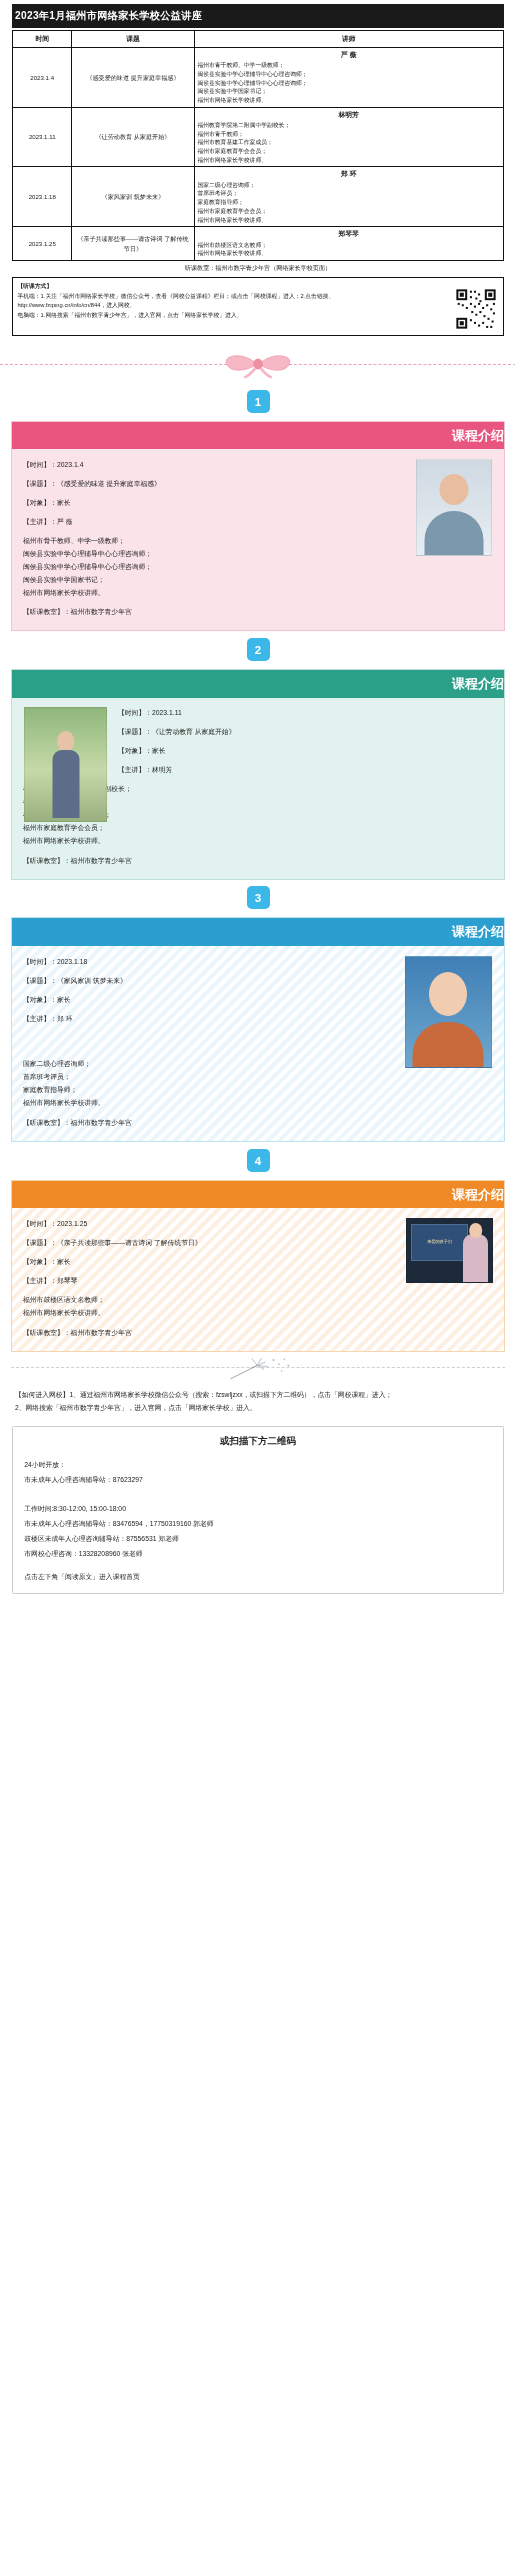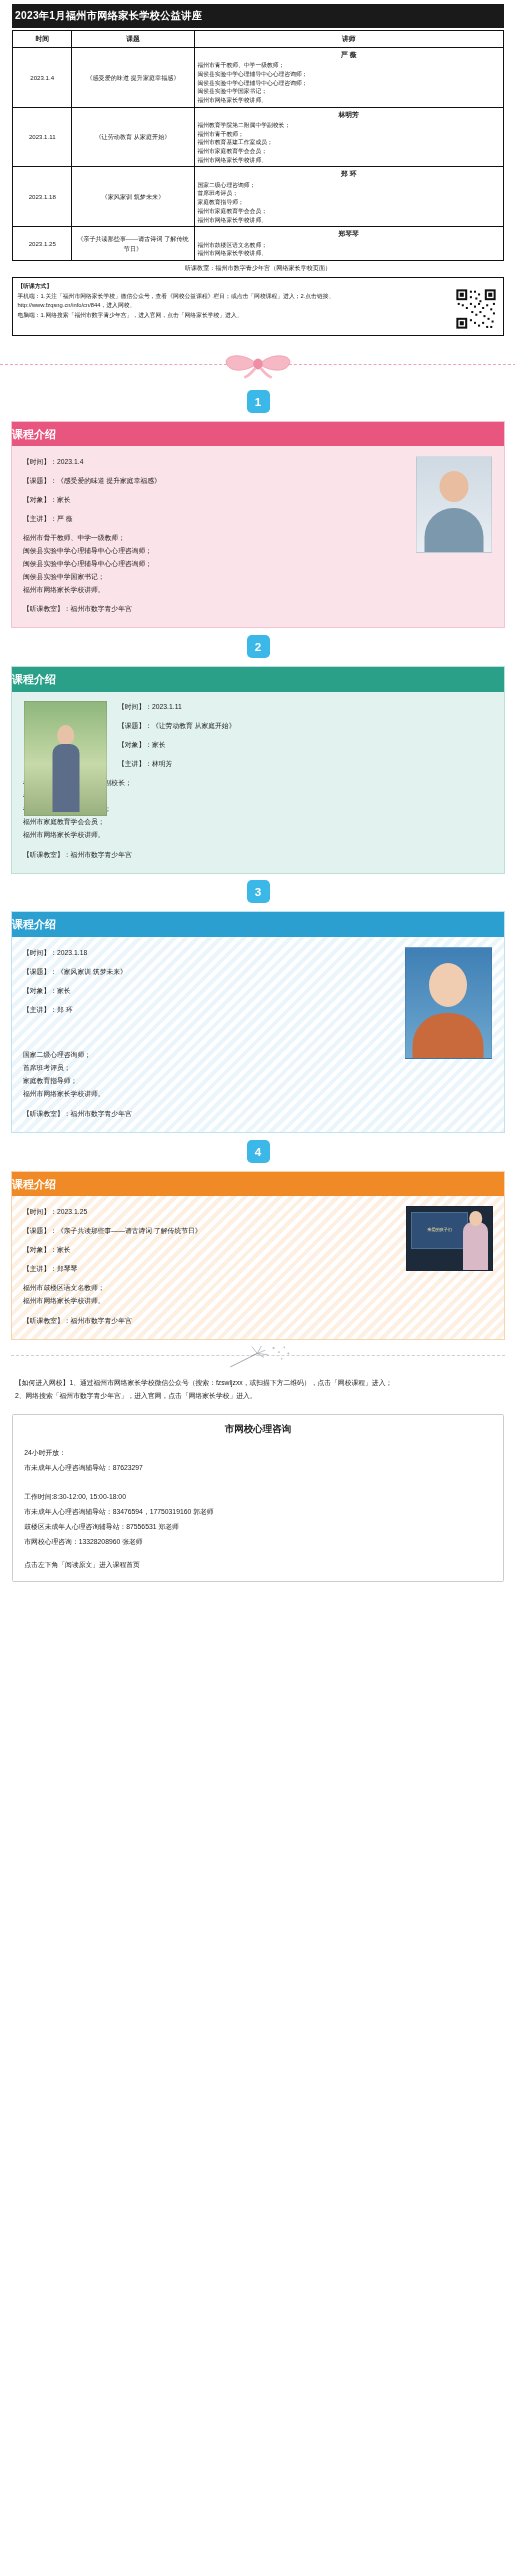--- a/index.html
+++ b/index.html
@@ -103,22 +103,22 @@
   .b2 { background: #3bb8e8; }
   .b3 { background: #3bb8e8; }
   .b4 { background: #3bb8e8; }
 
   
   .card {
     margin: 0 11px;
     position: relative;
   }
   .card-head {
-    text-align: left;
-    font-size: 11px;
+    text-align: right;
+    font-size: 13px;
     font-weight: bold;
     color: #ffffff;
     padding: 4.8px 0;
   }
   .card-body {
     padding: 9.5px 11px 11px 11px;
     font-size: 6.8px;
     line-height: 1.9;
     position: relative;
     min-height: 164px;
@@ -550,21 +550,21 @@
       </svg>
     </div>
   </div>
 
   <div class="bottom-note">
     <div>【如何进入网校】1、通过福州市网络家长学校微信公众号（搜索：fzswljzxx，或扫描下方二维码），点击「网校课程」进入；</div>
     <div>2、网络搜索「福州市数字青少年宫」，进入官网，点击「网络家长学校」进入。</div>
   </div>
 
   <div class="hotline">
-    <div class="hotline-title">市网校心理咨询</div>
+    <div class="hotline-title">或扫描下方二维码</div>
     <div class="hotline-row">24小时开放：</div>
     <div class="hotline-row">市未成年人心理咨询辅导站：87623297</div>
     <div class="hotline-row">&nbsp;</div>
     <div class="hotline-row">工作时间:8:30-12:00, 15:00-18:00</div>
     <div class="hotline-row">市未成年人心理咨询辅导站：83476594，17750319160 郭老师</div>
     <div class="hotline-row">鼓楼区未成年人心理咨询辅导站：87556531 郑老师</div>
     <div class="hotline-row">市网校心理咨询：13328208960 张老师</div>
     <div class="hotline-foot">点击左下角「阅读原文」进入课程首页</div>
   </div>
 

